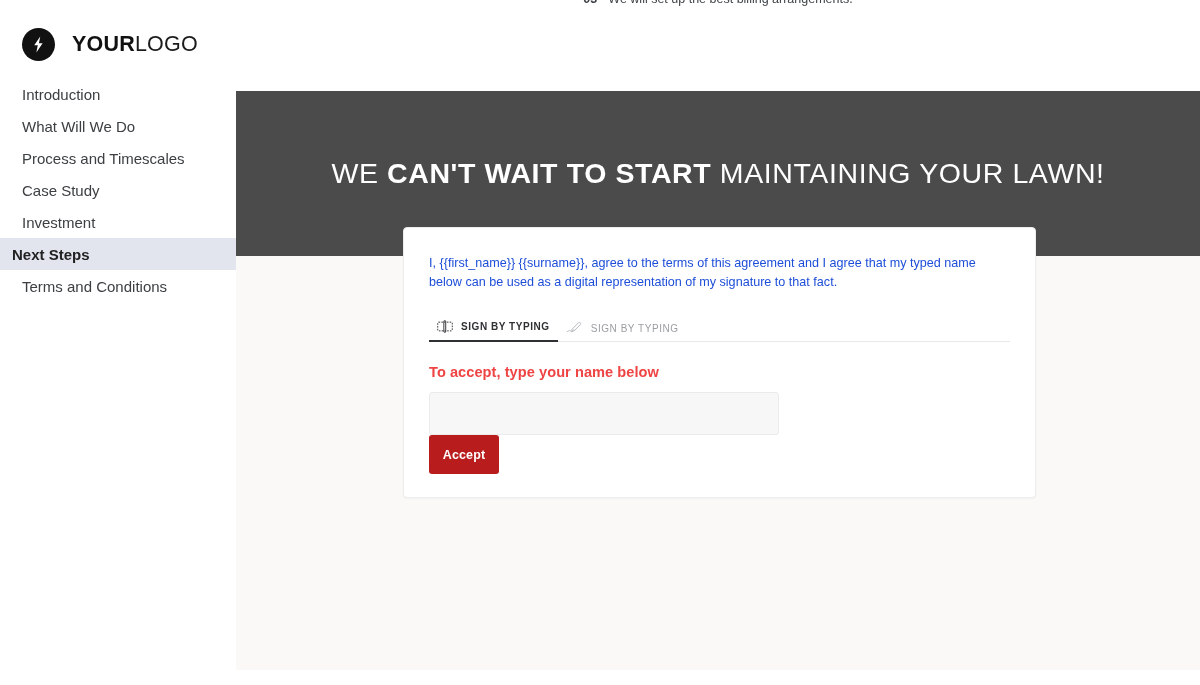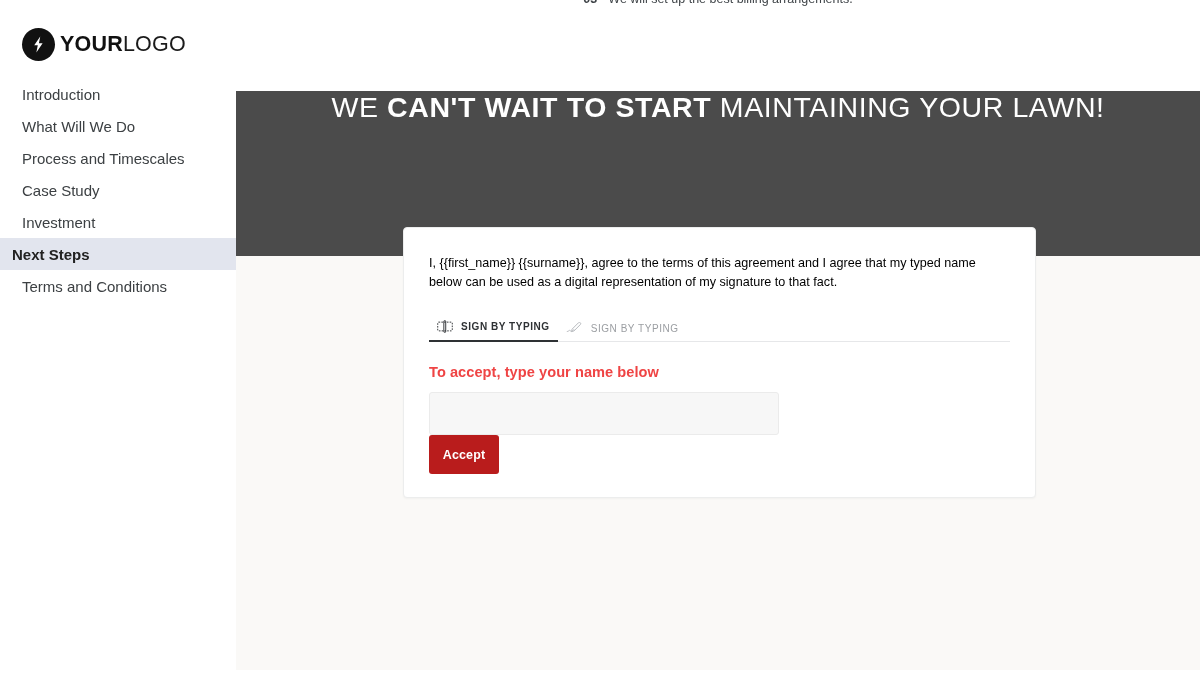--- a/index.html
+++ b/index.html
@@ -26,21 +26,21 @@
     background: #ffffff;
     flex: 0 0 236px;
     position: relative;
     z-index: 5;
     padding-top: 0;
   }
 
   .logo-row {
     display: flex;
     align-items: center;
-    gap: 5px;
+    gap: 17px;
     padding: 27px 0 0 22px;
     height: 62px;
   }
 
   .logo-mark {
     width: 33px;
     height: 33px;
     border-radius: 50%;
     background: #111111;
     display: flex;
@@ -124,20 +124,21 @@
 
   
   .banner {
     position: absolute;
     left: 0;
     top: 91px;
     width: 964px;
     height: 165px;
     background: #4b4b4b;
     display: flex;
+    align-items: center;
     justify-content: center;
   }
 
   .banner-title {
     font-size: 28.5px;
     color: #ffffff;
     letter-spacing: 0.6px;
     font-weight: 300;
     white-space: nowrap;
   }
@@ -153,21 +154,21 @@
     background: #ffffff;
     border: 1px solid #eceded;
     border-radius: 4px;
     box-shadow: 0 1px 2px rgba(0,0,0,0.035);
     padding: 26px 25px 0 25px;
   }
 
   .agree-text {
     font-size: 12.6px;
     line-height: 1.47;
-    color: #000000;
+    color: #1d4ed8;
     max-width: 578px;
   }
 
   .tabs {
     display: flex;
     align-items: flex-end;
     margin-top: 22px;
     border-bottom: 1px solid #e6e7e9;
     height: 29px;
   }

